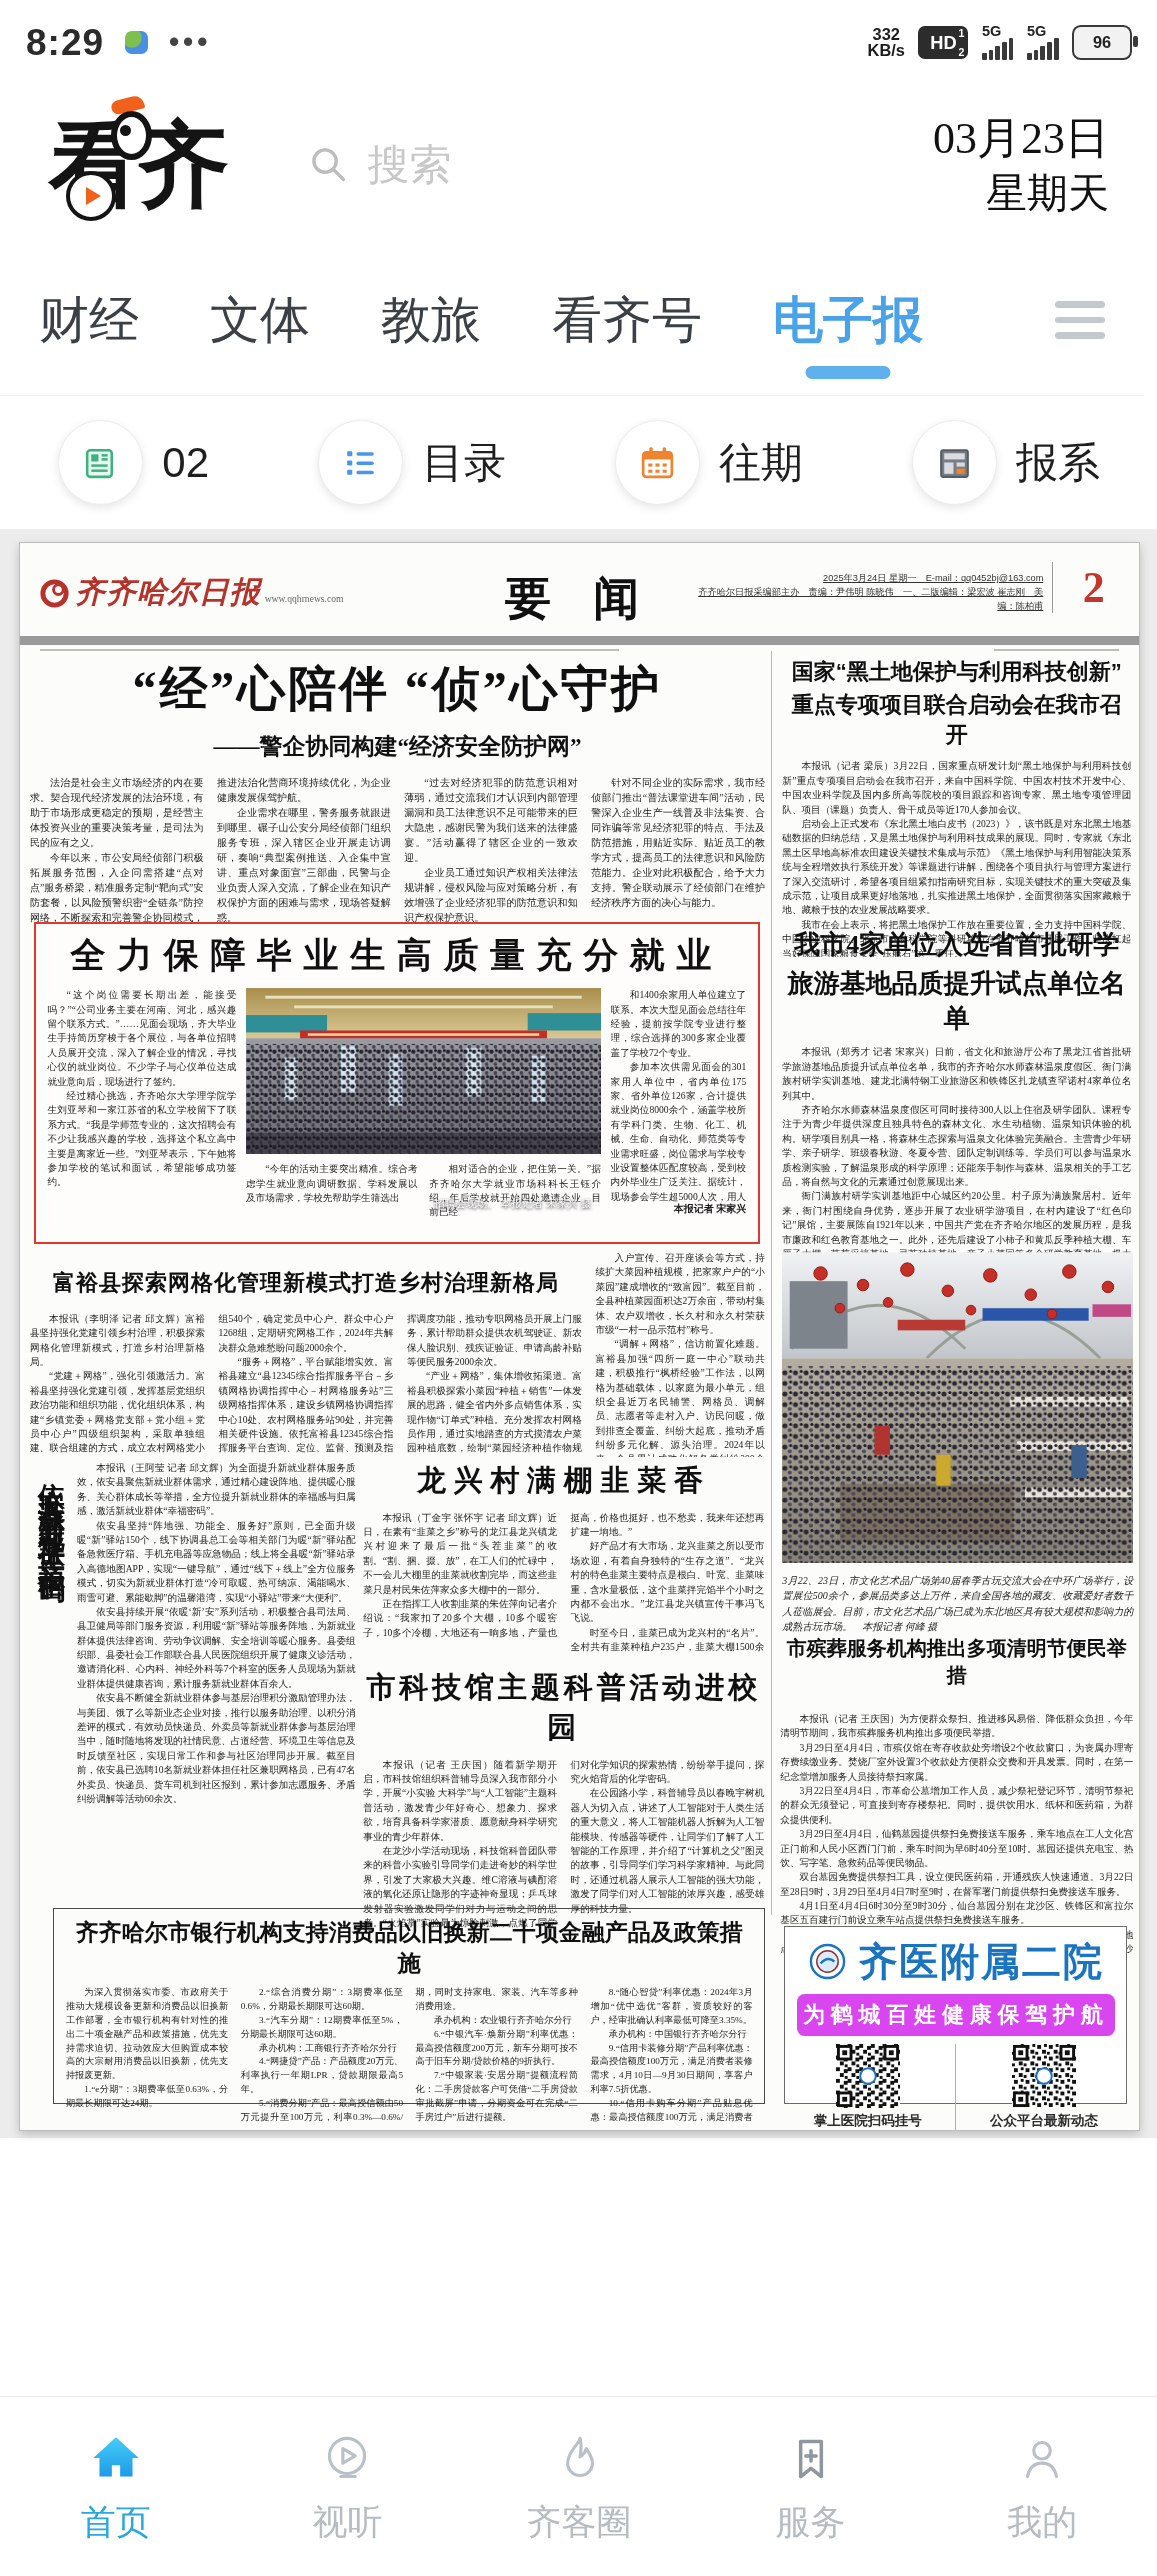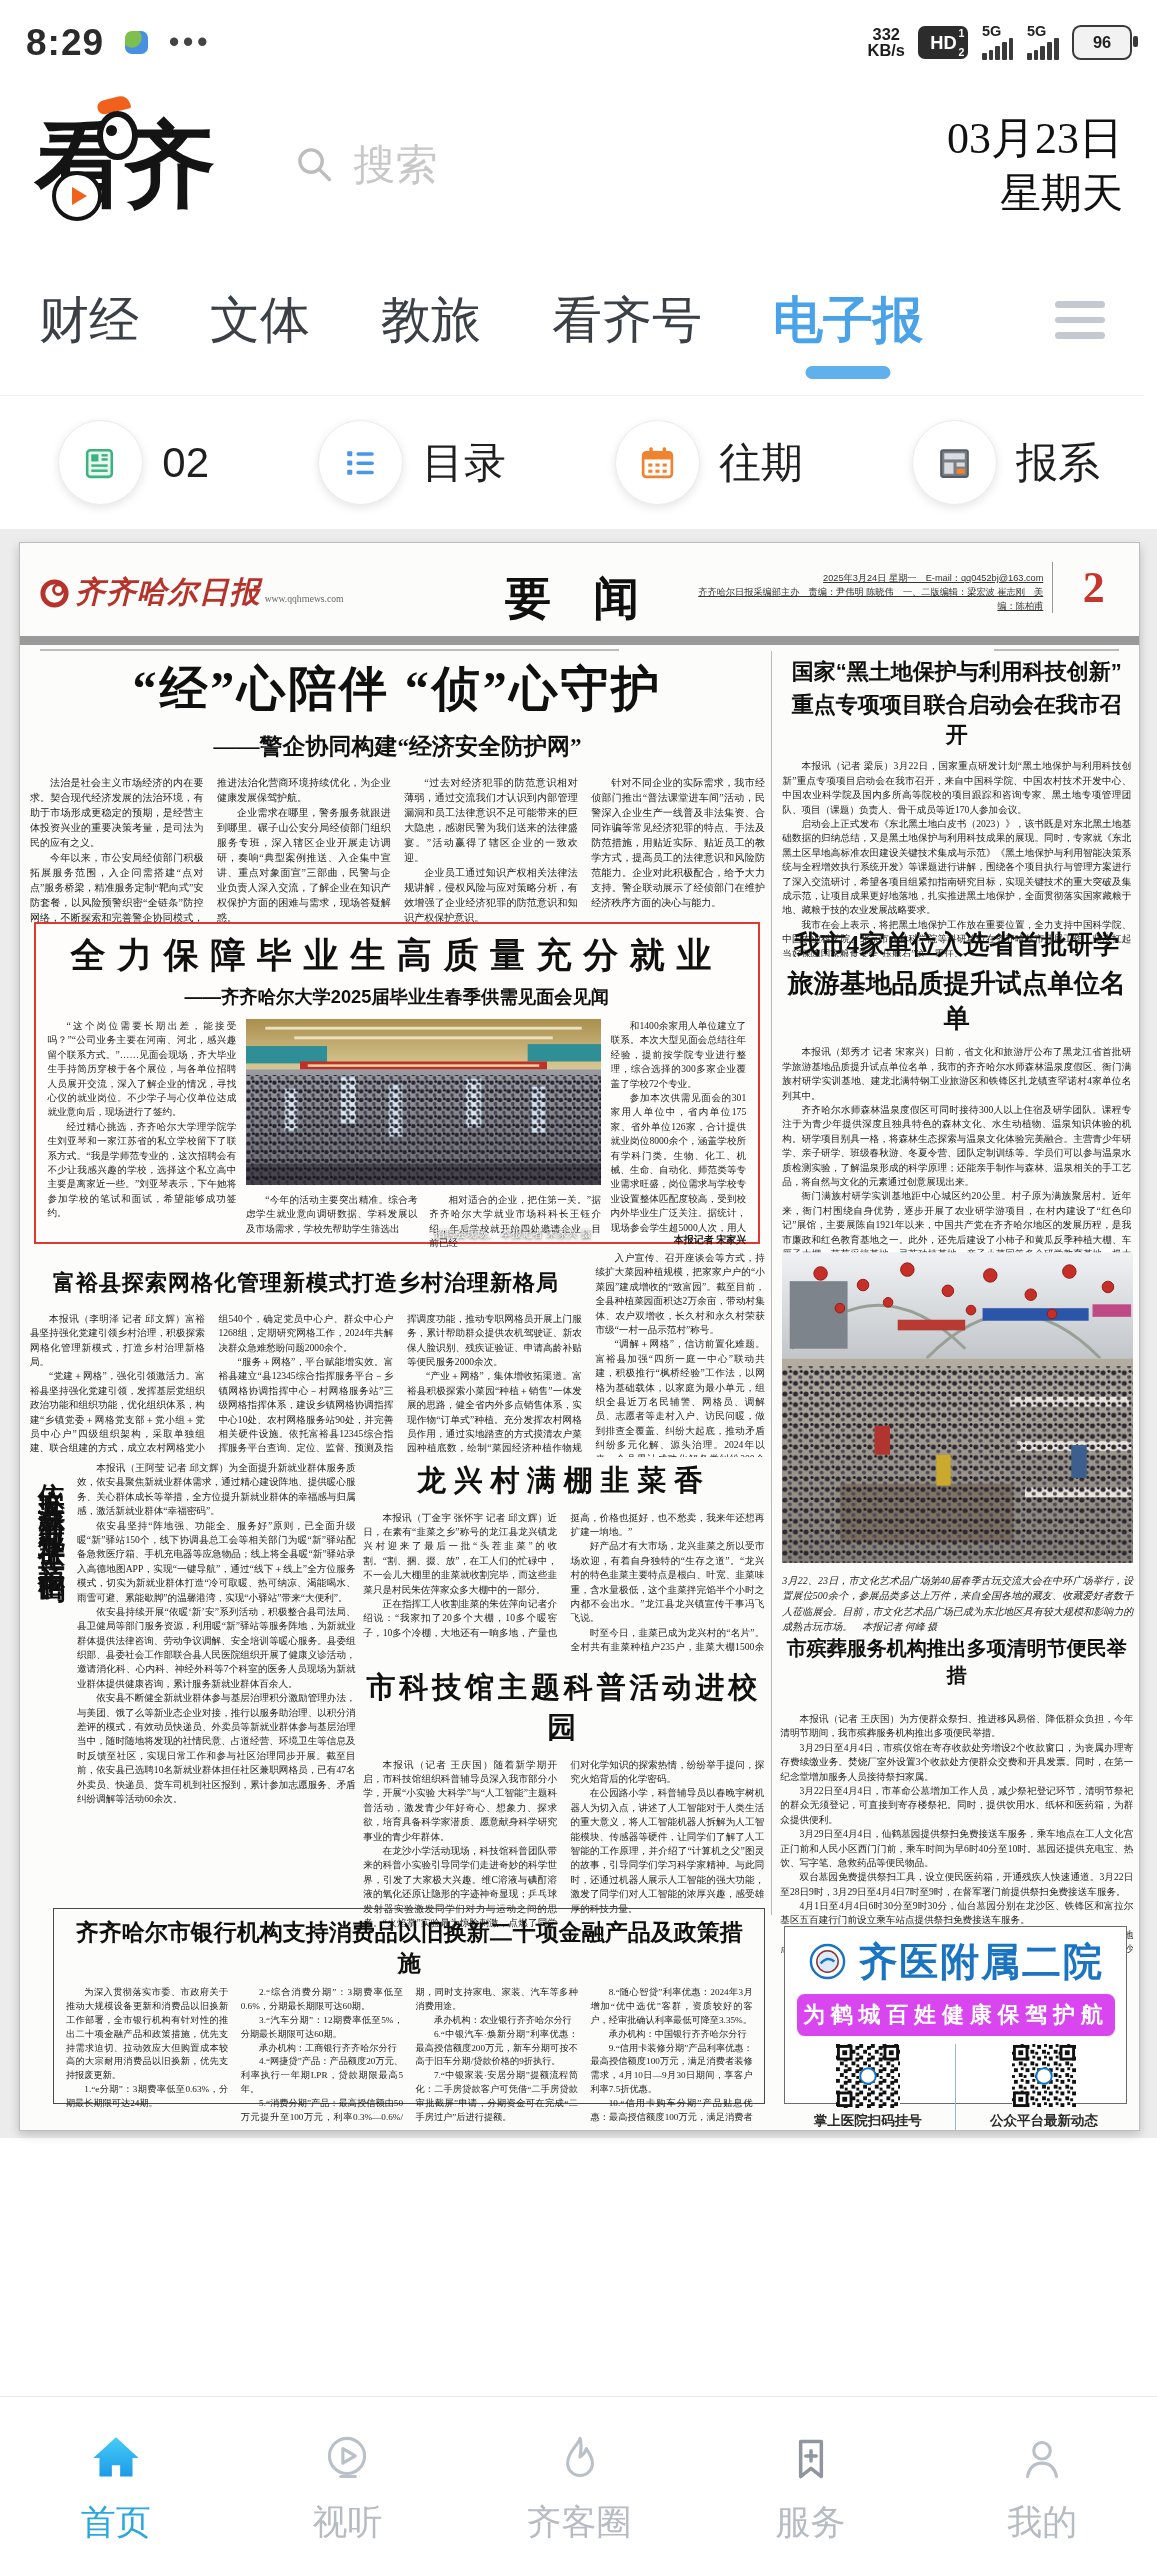--- a/index.html
+++ b/index.html
@@ -16,21 +16,21 @@
   .sb-speed{font-size:16.4px;font-weight:700;line-height:.95;color:#1d1d1d;text-align:center;}
   .sb-hd{background:#2c2c2c;color:#fff;border-radius:6.8px;width:50px;height:33px;position:relative;display:flex;align-items:center;justify-content:center;font-weight:800;font-size:18.3px;}
   .sb-hd i{position:absolute;right:3.9px;font-style:normal;font-size:10.6px;line-height:1;}
   .sb-hd i.s1{top:1.9px;} .sb-hd i.s2{bottom:1.9px;}
   .sigwrap{display:flex;align-items:flex-end;gap:1.9px;position:relative;padding-top:13.5px;}
   .sig5g{position:absolute;top:-1.9px;left:0;font-size:14.5px;font-weight:800;color:#222;}
   .bar{width:4.8px;background:#3a3a3a;border-radius:1px;display:inline-block;}
   .sb-batt{width:56px;height:31px;border:2.9px solid #3a3a3a;border-radius:8.7px;background:#f2f2f2;display:flex;align-items:center;justify-content:center;font-size:16.4px;font-weight:700;color:#222;position:relative;}
   .sb-batt::after{content:"";position:absolute;right:-7.7px;top:8.7px;width:4.8px;height:11.6px;background:#3a3a3a;border-radius:1.9px;}
   
-  .hdr{left:0;top:85px;width:1158px;height:160px;display:flex;align-items:center;padding:0 35px;box-sizing:border-box;}
+  .hdr{left:0;top:85px;width:1158px;height:160px;display:flex;align-items:center;padding:0 49px;box-sizing:border-box;}
   .logo{position:relative;width:193px;height:131px;flex:0 0 auto;}
   .logo .chars{font-weight:900;font-size:93px;line-height:131px;color:#141414;letter-spacing:-5.8px;font-family:"Liberation Sans",sans-serif;}
   .logo .playcirc{position:absolute;left:17.4px;top:71px;width:42px;height:42px;border-radius:50%;background:#fff;border:4.8px solid #141414;display:flex;align-items:center;justify-content:center;}
   .logo .playcirc b{width:0;height:0;border-left:15.4px solid #f2611c;border-top:9.6px solid transparent;border-bottom:9.6px solid transparent;margin-left:3.9px;}
   .logo .brow{position:absolute;left:62px;top:-1.9px;width:33px;height:13.5px;background:#f2611c;border-radius:9.6px 13.5px 1.9px 9.6px;transform:rotate(-14deg);}
   .logo .eye{position:absolute;left:62px;top:11.6px;width:29px;height:37px;border-radius:50%;border:6.8px solid #141414;background:#fff;}
   .logo .eye::after{content:"";position:absolute;left:2.9px;top:7.7px;width:11.6px;height:11.6px;border-radius:50%;background:#141414;}
   .search{flex:1;display:flex;align-items:center;gap:17.4px;margin:0 9.6px 0 39px;height:75px;border-radius:38px;padding:0 27px;}
   .search span{font-size:42px;color:#c8c8c8;}
   .hdr-date{text-align:right;font-family:"Liberation Serif","DejaVu Serif",serif;color:#111;line-height:1.3;flex:0 0 auto;}
@@ -254,21 +254,20 @@
     <div class="hl sans" style="font-size:22px;margin-top:2.9px;">重点专项项目联合启动会在我市召开</div>
     <div class="bd" style="margin-top:9.6px;height:198px;font-size:9.6px;">
         <p>本报讯（记者 梁辰）3月22日，国家重点研发计划“黑土地保护与利用科技创新”重点专项项目启动会在我市召开，来自中国科学院、中国农村技术开发中心、中国农业科学院及国内多所高等院校的项目跟踪和咨询专家、黑土地专项管理团队、项目（课题）负责人、骨干成员等近170人参加会议。</p>
         <p>启动会上正式发布《东北黑土地白皮书（2023）》，该书既是对东北黑土地基础数据的归纳总结，又是黑土地保护与利用科技成果的展现。同时，专家就《东北黑土区旱地高标准农田建设关键技术集成与示范》《黑土地保护与利用智能决策系统与全程增效执行系统开发》等课题进行讲解，围绕各个项目执行与管理方案进行了深入交流研讨，希望各项目组紧扣指南研究目标，实现关键技术的重大突破及集成示范，让项目成果更好地落地，扎实推进黑土地保护，全面贯彻落实国家藏粮于地、藏粮于技的农业发展战略要求。</p>
         <p>我市在会上表示，将把黑土地保护工作放在重要位置，全力支持中国科学院、中国农业科学院、北京市农林科学院等科研单位在齐齐哈尔市开展工作，坚决扛起当好保障国家粮食安全“压舱石”这一重任。</p>
       </div>
   </div>
 
   <div class="abs redbox" style="left:13.5px;top:379px;width:726px;height:322px;padding:7.7px 11.6px;">
     <div class="hl" style="font-size:35px;letter-spacing:11.6px;">全力保障毕业生高质量充分就业</div>
-    <div class="hl sans" style="font-size:18.3px;margin-top:5.8px;">——齐齐哈尔大学2025届毕业生春季供需见面会见闻</div>
     <div style="display:flex;gap:9.6px;margin-top:9.6px;height:230px;overflow:hidden;">
       <div class="bd" style="width:189px;height:230px;font-size:9.6px;">
           <p>“这个岗位需要长期出差，能接受吗？”“公司业务主要在河南、河北，感兴趣留个联系方式。”……见面会现场，齐大毕业生手持简历穿梭于各个展位，与各单位招聘人员展开交流，深入了解企业的情况，寻找心仪的就业岗位。不少学子与心仪单位达成就业意向后，现场进行了签约。</p>
           <p>经过精心挑选，齐齐哈尔大学理学院学生刘亚琴和一家江苏省的私立学校留下了联系方式。“我是学师范专业的，这次招聘会有不少让我感兴趣的学校，选择这个私立高中主要是离家近一些。”刘亚琴表示，下午她将参加学校的笔试和面试，希望能够成功签约。</p>
         </div>
       <div style="width:355px;position:relative;">
         <svg width="355" height="166" viewBox="0 0 368 172">
           <defs>
             <pattern id="crowdA" width="9" height="9" patternUnits="userSpaceOnUse">
               <circle cx="2.5" cy="3" r="2.3" fill="#27232e"></circle>

